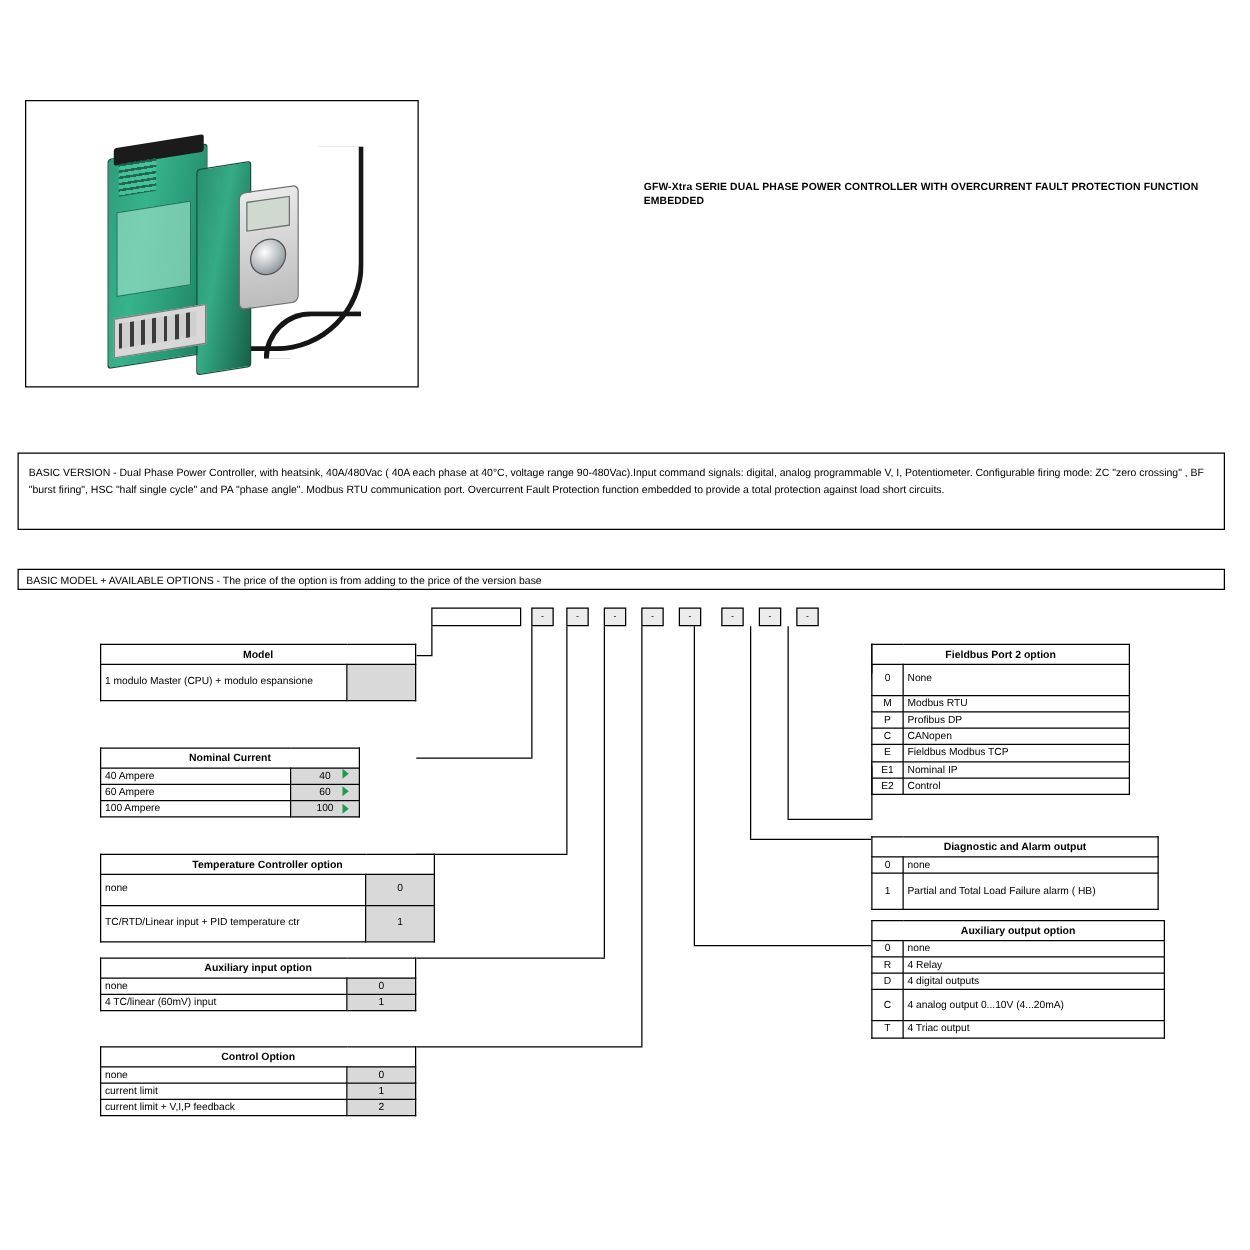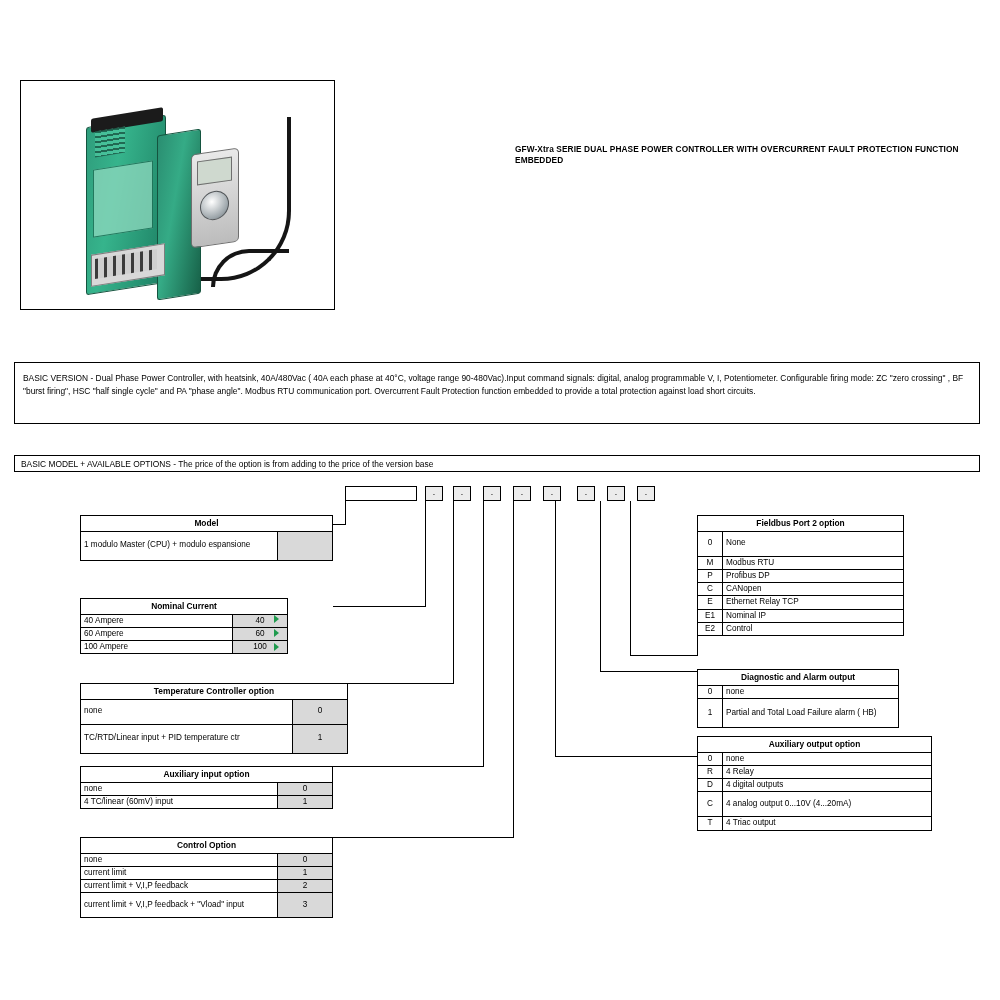--- a/index.html
+++ b/index.html
@@ -389,24 +389,20 @@
       <td class="val">0</td>
     </tr>
     <tr>
       <td>current limit</td>
       <td class="val">1</td>
     </tr>
     <tr>
       <td>current limit +  V,I,P feedback</td>
       <td class="val">2</td>
     </tr>
-    <tr>
-      <td style="height:22px;">current limit +  V,I,P feedback + "Vload" input</td>
-      <td class="val">3</td>
-    </tr>
   </tbody>
     </table>
 
   <table class="tbl" style="left:697px; top:515px; width:207px;border-radius:31px;">
     <tbody>
         <tr>
       <th colspan="2">Fieldbus Port 2 option</th>
     </tr>
     <tr>
       <td class="val-l" style="height:22px;">0</td>
@@ -419,34 +415,34 @@
     <tr>
       <td class="val-l">P</td>
       <td>Profibus DP</td>
     </tr>
     <tr>
       <td class="val-l">C</td>
       <td>CANopen</td>
     </tr>
     <tr>
       <td class="val-l">E</td>
-      <td>Ethernet Relay TCP</td>
+      <td>Fieldbus Modbus TCP</td>
     </tr>
     <tr>
       <td class="val-l">E1</td>
       <td>Nominal IP</td>
     </tr>
     <tr>
       <td class="val-l">E2</td>
       <td>Control</td>
     </tr>
   </tbody>
     </table>
 
-  <table class="tbl" style="left:697px; top:669px; width:202px;">
+  <table class="tbl" style="left:697px; top:669px; width:230px;">
     <tbody>
         <tr>
       <th colspan="2">Diagnostic and Alarm output</th>
     </tr>
     <tr>
       <td class="val-l">0</td>
       <td>none</td>
     </tr>
     <tr>
       <td class="val-l" style="height:26px;">1</td>

